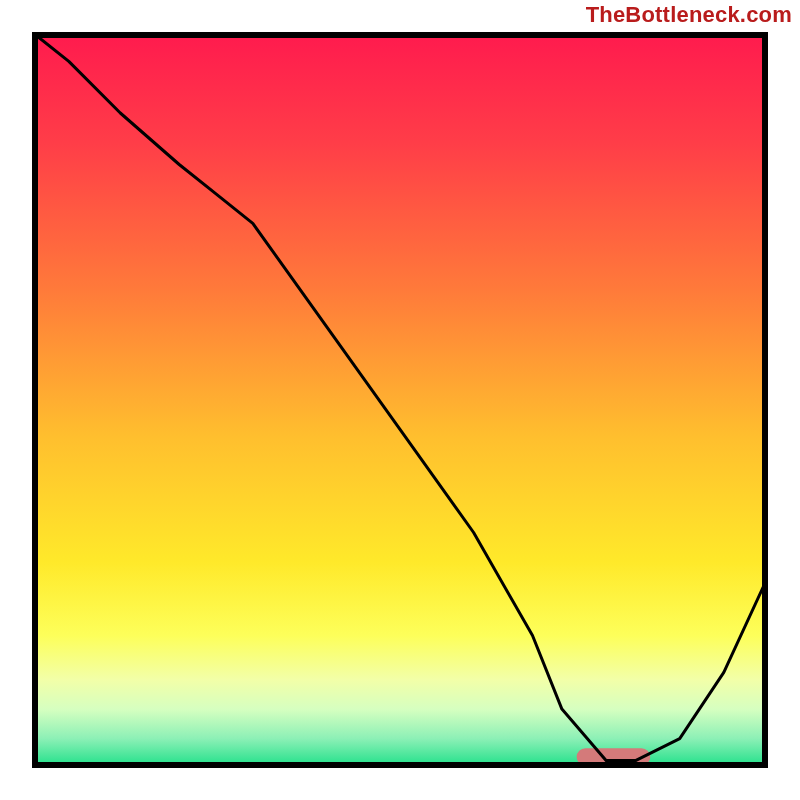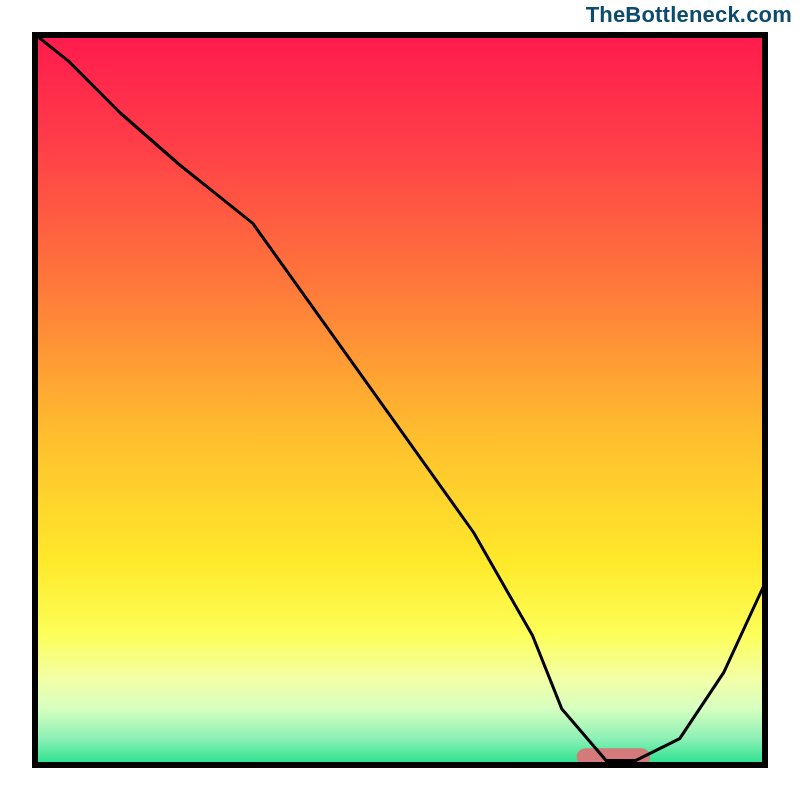--- a/index.html
+++ b/index.html
@@ -14,21 +14,21 @@
     position: relative;
     width: 800px;
     height: 800px;
   }
   .watermark {
     position: absolute;
     top: 2px;
     right: 8px;
     font-size: 22px;
     font-weight: 600;
-    color: #0c4a6e;
+    color: #b91c1c;
     letter-spacing: 0.2px;
     z-index: 50;
   }
   svg.chart-svg {
     display: block;
     width: 800px;
     height: 800px;
   }
 </style>
 </head>

